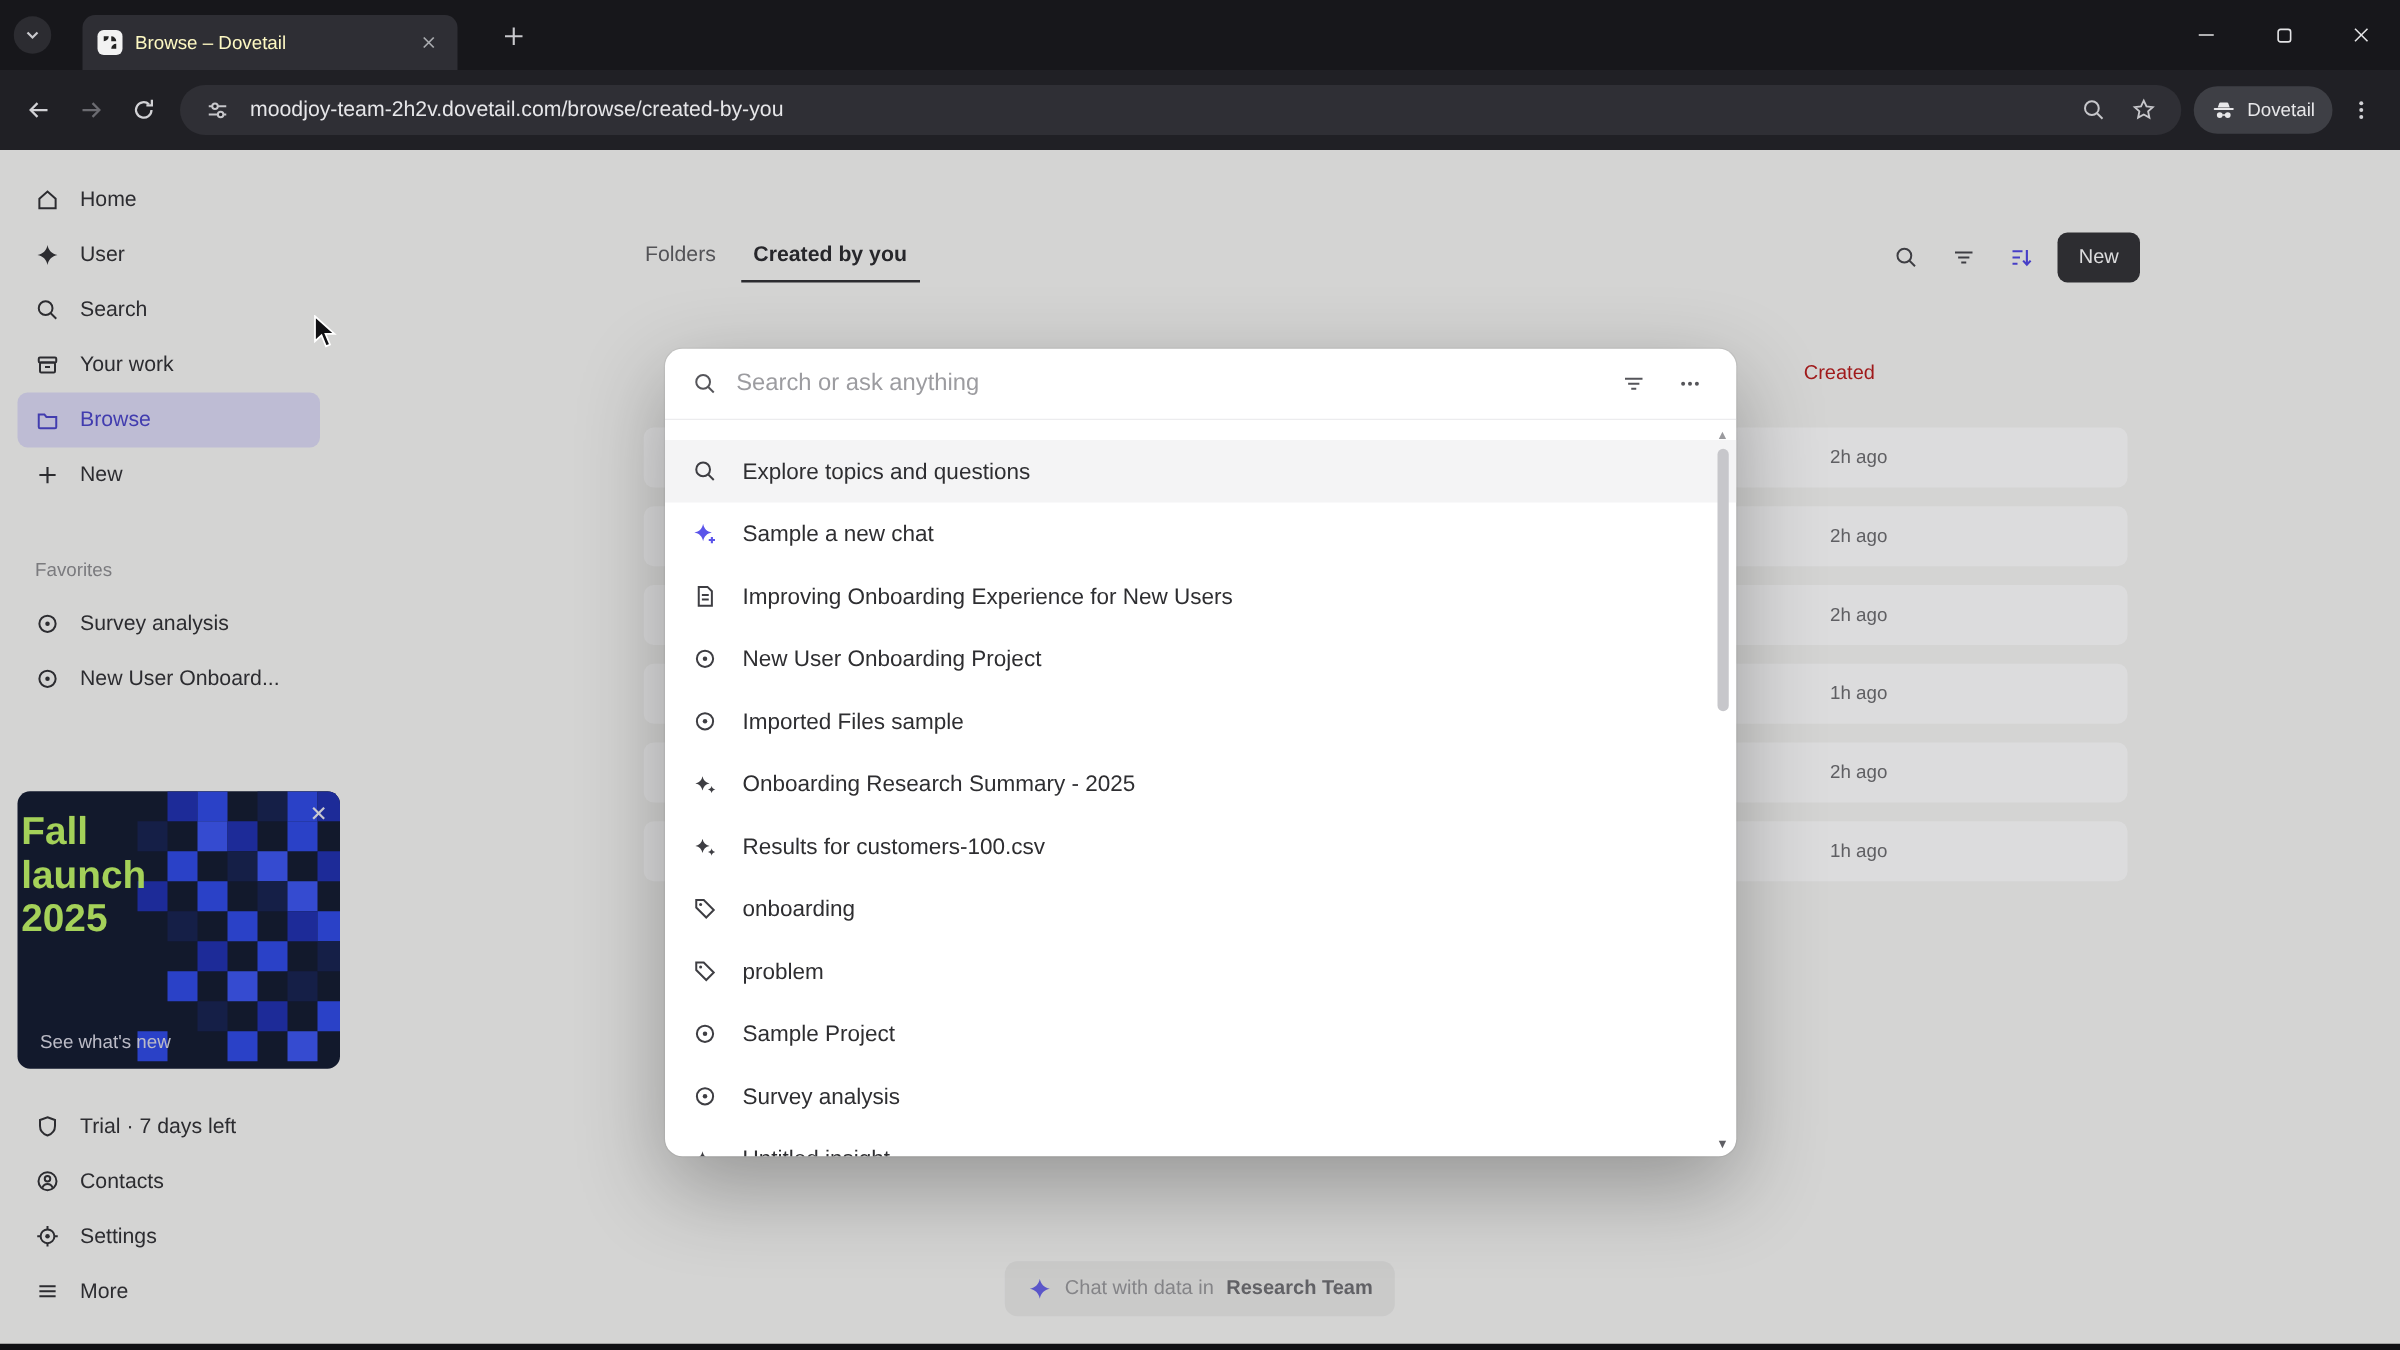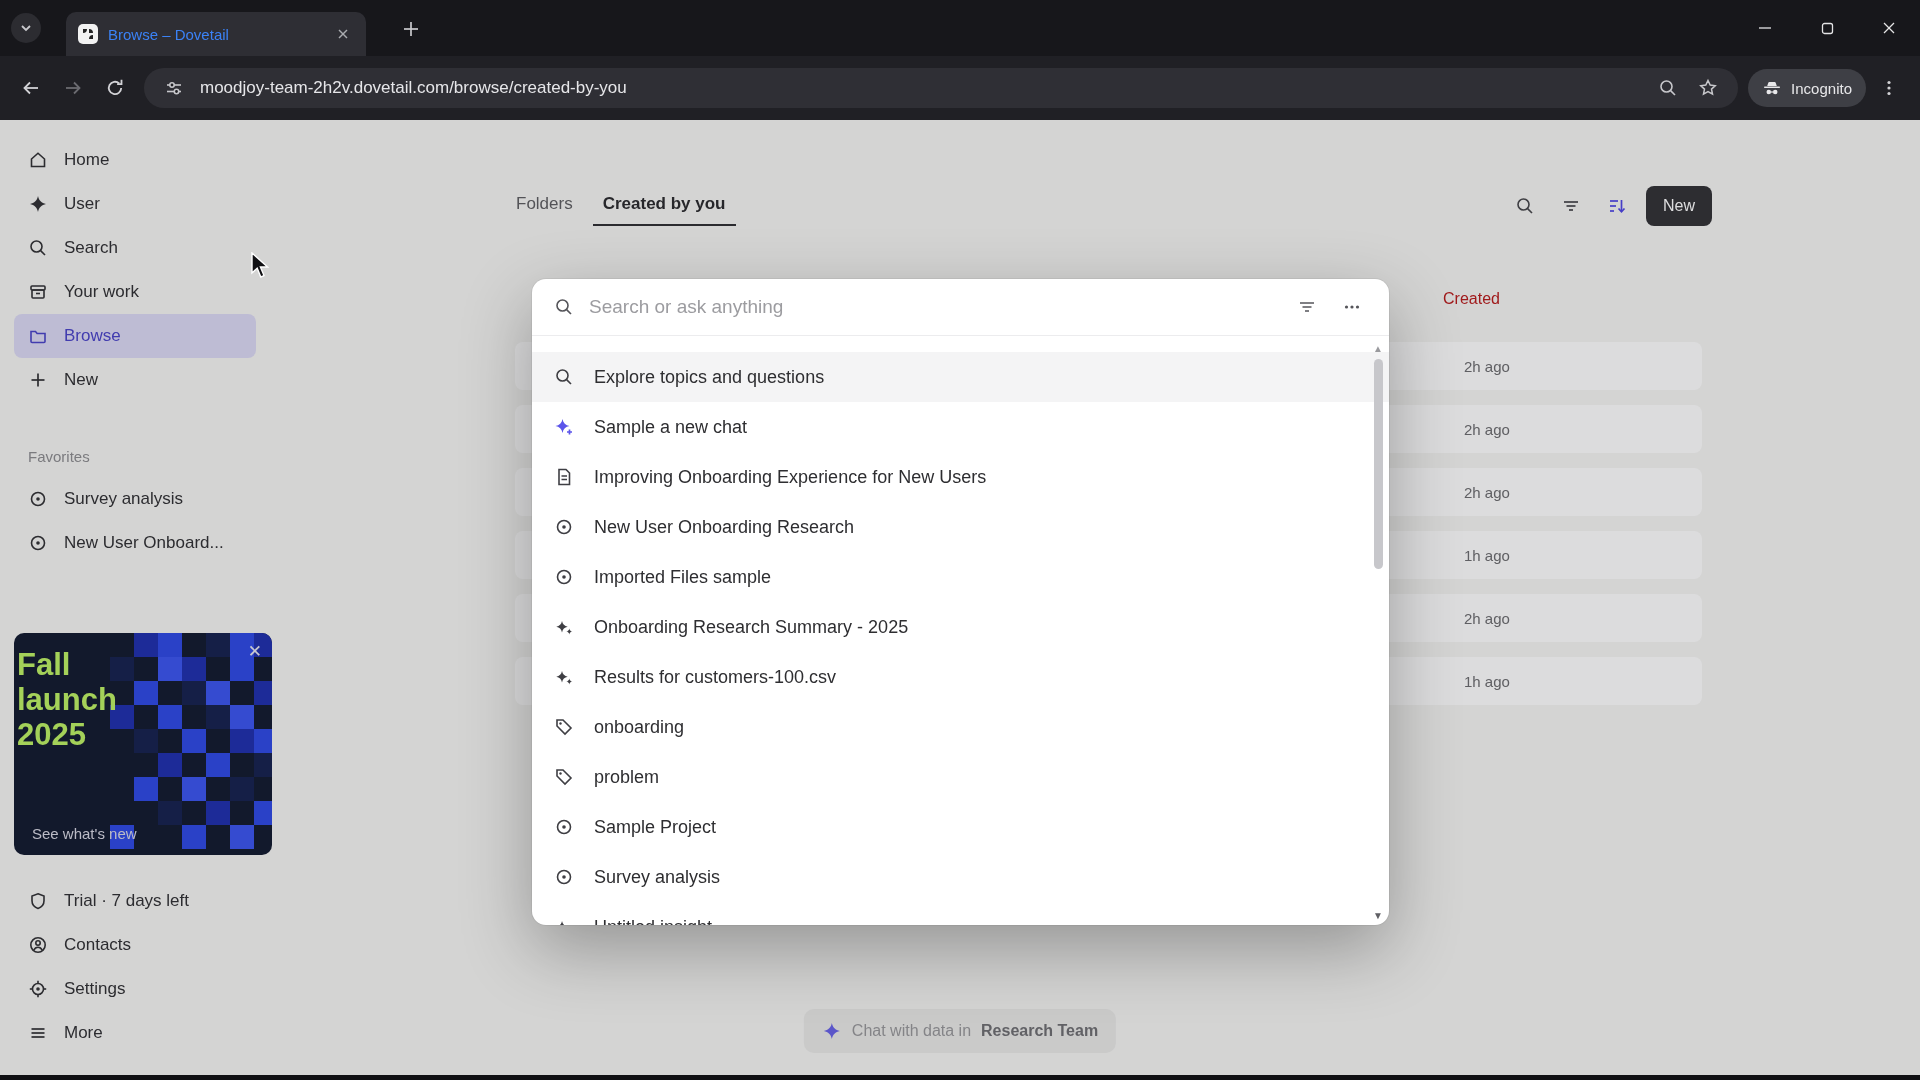--- a/index.html
+++ b/index.html
@@ -4,21 +4,21 @@
 <style>
   * { margin:0; padding:0; box-sizing:border-box; }
   html,body { width:1920px; height:1080px; overflow:hidden; font-family:"Liberation Sans",sans-serif; background:#fff; }
   .screen { position:relative; width:1920px; height:1080px; }
 
   
   .tabstrip { position:relative; height:56px; background:#17171b; }
   .tab-search-btn { position:absolute; left:11px; top:13px; width:30px; height:30px; border-radius:50%; background:#2c2c31; color:#c9c9cd; display:flex; align-items:center; justify-content:center; border:none; cursor:pointer; }
   .browser-tab { position:absolute; left:66px; bottom:0; width:300px; height:44px; background:#2e2e34; border-radius:10px 10px 0 0; display:flex; align-items:center; gap:10px; padding:0 12px; }
   .favicon { width:20px; height:20px; border-radius:5px; background:#f2f2f2; display:flex; align-items:center; justify-content:center; flex:none; }
-  .tab-title { color:#3b82f6; font-size:15px; white-space:nowrap; overflow:hidden; flex:1; }
+  .tab-title { color:#fef9c3; font-size:15px; white-space:nowrap; overflow:hidden; flex:1; }
   .tab-close { color:#a9abaf; background:none; border:none; font-size:15px; cursor:pointer; width:22px; height:22px; border-radius:50%; display:flex; align-items:center; justify-content:center; }
   .newtab-btn { position:absolute; left:396px; top:14px; width:30px; height:30px; border:none; background:none; color:#c9c9cd; display:flex; align-items:center; justify-content:center; cursor:pointer; }
   .win-controls { position:absolute; right:0; top:0; height:56px; display:flex; }
   .win-btn { width:62px; height:56px; display:flex; align-items:center; justify-content:center; background:none; border:none; color:#e4e4e6; cursor:pointer; }
 
   .toolbar { height:64px; background:#202025; display:flex; align-items:center; padding:0 12px; gap:4px; }
   .nav-ic { width:38px; height:38px; border-radius:50%; display:flex; align-items:center; justify-content:center; background:none; border:none; color:#d2d2d6; cursor:pointer; flex:none; }
   .nav-ic.disabled { color:#6b6b71; }
   .url-pill { flex:1; height:40px; border-radius:20px; background:#2f2f35; display:flex; align-items:center; gap:12px; padding:0 16px; margin:0 6px; }
   .url-text { color:#e6e6e9; font-size:17px; flex:1; white-space:nowrap; overflow:hidden; }
@@ -171,21 +171,21 @@
       </button>
     </div>
     <div class="incog-chip">
       <svg width="20" height="20" viewBox="0 0 20 20" fill="currentColor">
           <path d="M5.2,8 l1.2,-3.4 a1,1 0 0 1 .95,-.6 h5.3 a1,1 0 0 1 .95,.6 L14.8,8 Z"></path>
           <rect x="2" y="8.4" width="16" height="1.5" rx=".7"></rect>
           <circle cx="6.8" cy="14" r="2.3"></circle>
           <circle cx="13.2" cy="14" r="2.3"></circle>
           <rect x="8.8" y="13.4" width="2.4" height="1.2"></rect>
         </svg>
-      <span>Incognito</span>
+      <span>Dovetail</span>
     </div>
     <button class="nav-ic">
       <svg width="18" height="18" viewBox="0 0 18 18" fill="currentColor">
           <circle cx="9" cy="3.5" r="1.6"></circle>
           <circle cx="9" cy="9" r="1.6"></circle>
           <circle cx="9" cy="14.5" r="1.6"></circle>
         </svg>
     </button>
   </div>
 
@@ -441,21 +441,21 @@
               <line x1="7.5" y1="9" x2="13" y2="9"></line>
               <line x1="7.5" y1="12.5" x2="13" y2="12.5"></line>
             </svg>
           <span>Improving Onboarding Experience for New Users</span>
         </div>
         <div class="m-item">
           <svg class="ic" viewBox="0 0 20 20" fill="none" stroke="currentColor" stroke-width="1.6">
               <circle cx="10" cy="10" r="6.5"></circle>
               <circle cx="10" cy="10" r="1.8" fill="currentColor" stroke="none"></circle>
             </svg>
-          <span>New User Onboarding Research</span>
+          <span>New User Onboarding Project</span>
         </div>
         <div class="m-item">
           <svg class="ic" viewBox="0 0 20 20" fill="none" stroke="currentColor" stroke-width="1.6">
               <circle cx="10" cy="10" r="6.5"></circle>
               <circle cx="10" cy="10" r="1.8" fill="currentColor" stroke="none"></circle>
             </svg>
           <span>Imported Files sample</span>
         </div>
         <div class="m-item">
           <svg class="ic" viewBox="0 0 20 20" fill="currentColor">

